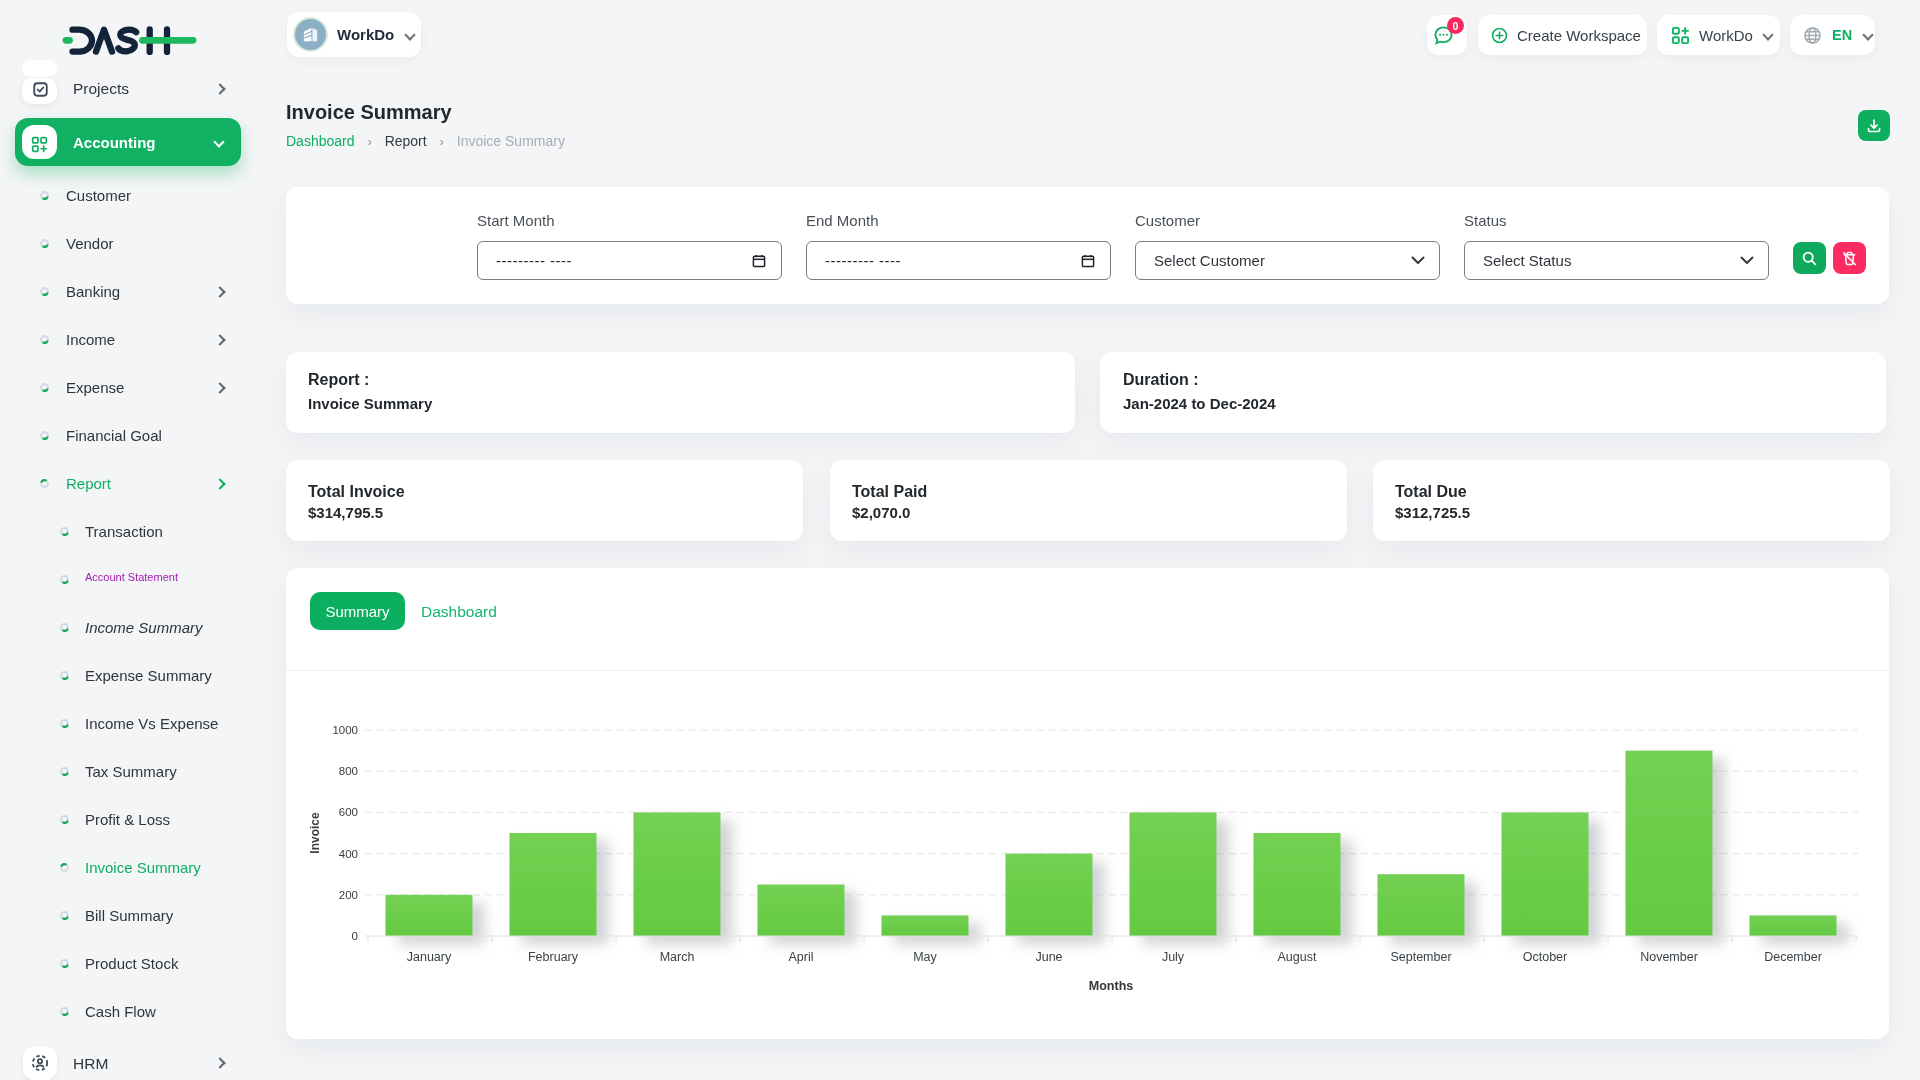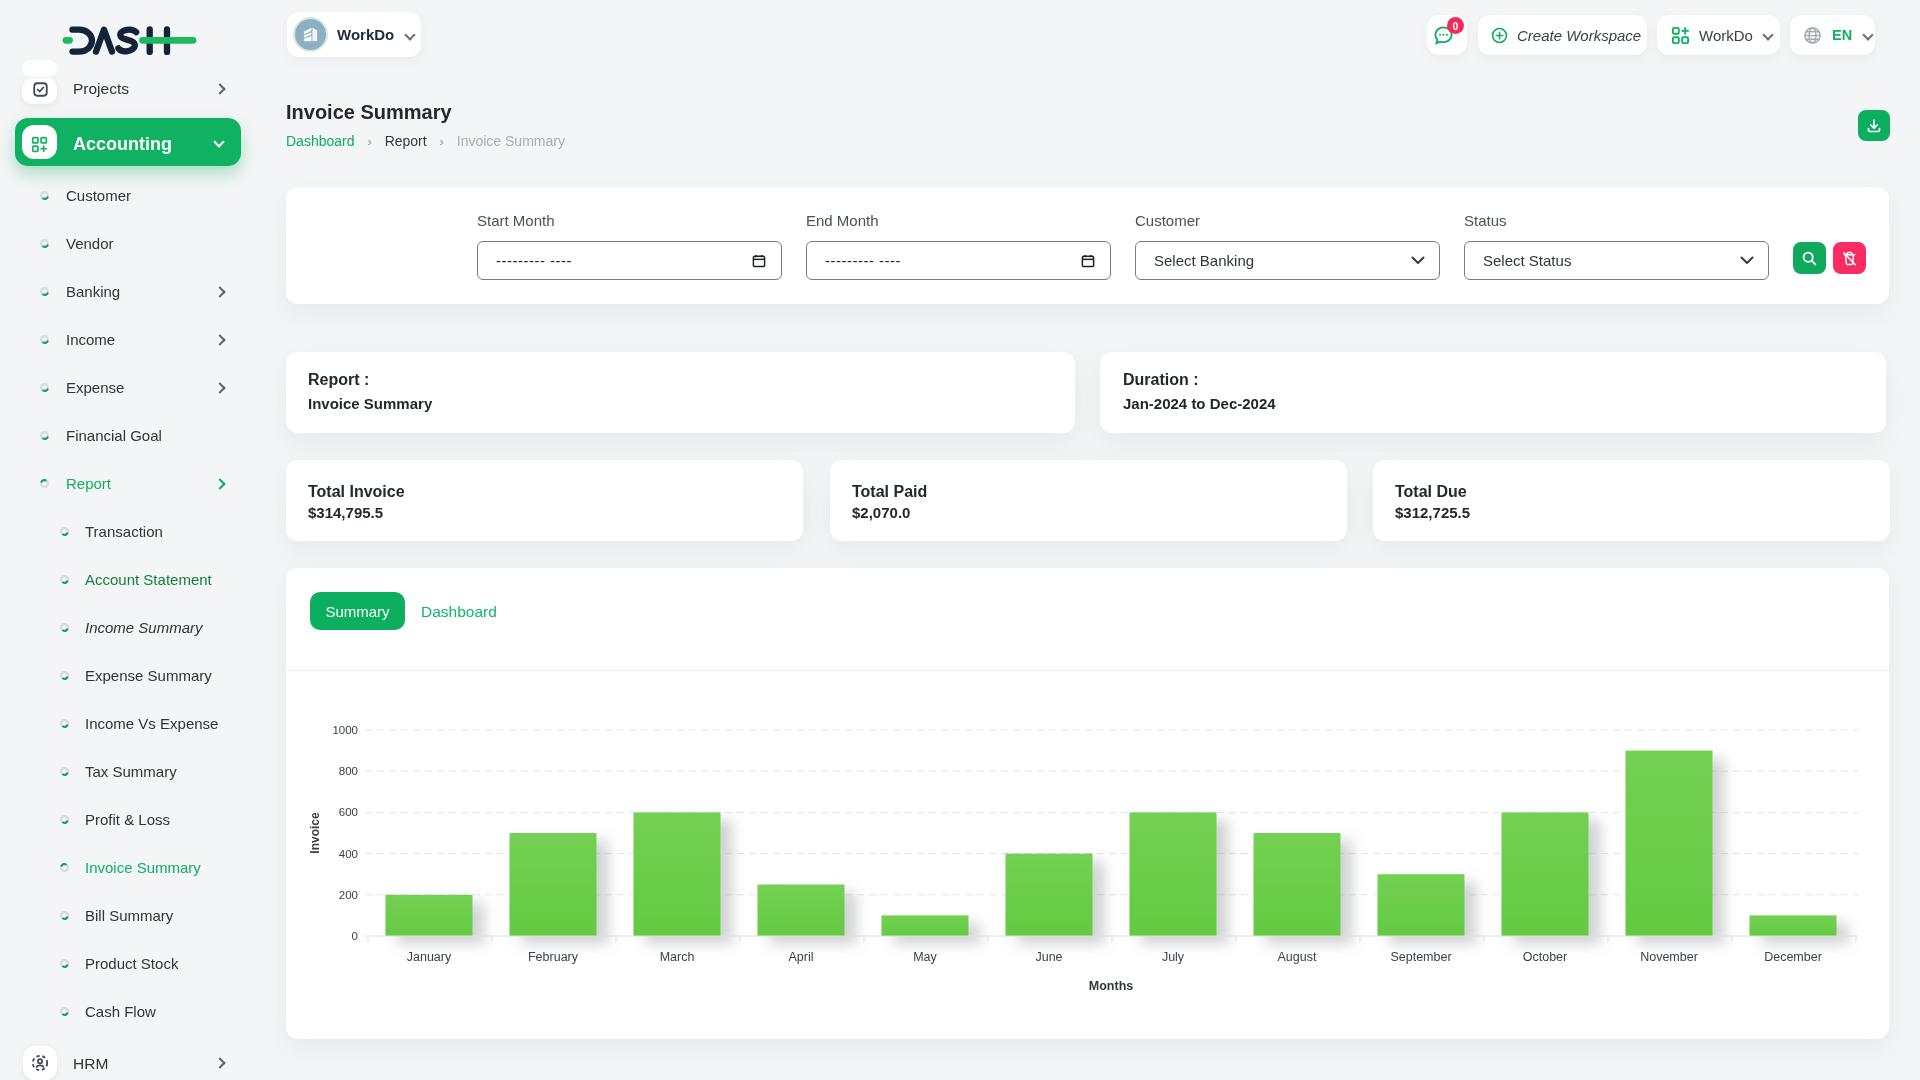--- a/index.html
+++ b/index.html
@@ -59,21 +59,21 @@
     <g fill="none" stroke="#10b163" stroke-width="2">
       <rect x="2" y="2" width="6.2" height="6.2" rx="1.2"></rect>
       <rect x="11.8" y="2" width="6.2" height="6.2" rx="1.2"></rect>
       <rect x="2" y="11.8" width="6.2" height="6.2" rx="1.2"></rect>
     </g>
     <g stroke="#10b163" stroke-width="2" stroke-linecap="round">
       <path d="M14.9 12 V18"></path>
         <path d="M11.9 15 H17.9"></path>
     </g>
   </svg>
-  <div class="abs" style="left:73px;top:134px;font-size:18px;font-weight:bold;color:#fff;">Accounting</div>
+  <div class="abs" style="left:73px;top:134px;font-size:15px;font-weight:bold;color:#fff;">Accounting</div>
   <span class="chev-d abs" style="left:215px;top:138px;"></span>
 
   <svg class="abs" style="left:39.5px;top:191.0px" width="9" height="9" viewBox="0 0 9 9">
       <use href="#ringicon"></use>
     </svg>
   <div class="abs" style="left:66px;top:187.0px;font-size:15px;color:#2f353b;">Customer</div>
   <svg class="abs" style="left:39.5px;top:239.0px" width="9" height="9" viewBox="0 0 9 9">
       <use href="#ringicon"></use>
     </svg>
   <div class="abs" style="left:66px;top:235.0px;font-size:15px;color:#2f353b;">Vendor</div>
@@ -101,21 +101,21 @@
     </svg>
   <div class="abs" style="left:66px;top:475.0px;font-size:15px;color:#0fae61;">Report</div>
   <span class="chev-r abs" style="left:216px;top:479.5px;border-color:#0fae61;"></span>
   <svg class="abs" style="left:59.5px;top:527.0px" width="9" height="9" viewBox="0 0 9 9">
       <use href="#ringicon"></use>
     </svg>
   <div class="abs" style="left:85px;top:523.0px;font-size:15px;color:#2f353b;">Transaction</div>
   <svg class="abs" style="left:59.5px;top:575.0px" width="9" height="9" viewBox="0 0 9 9">
       <use href="#ringicon"></use>
     </svg>
-  <div class="abs" style="left:85px;top:571.0px;font-size:15px;color:#15803d;">Account Statement</div>
+  <div class="abs" style="left:85px;top:571.0px;font-size:11px;color:#a21caf;">Account Statement</div>
   <svg class="abs" style="left:59.5px;top:623.0px" width="9" height="9" viewBox="0 0 9 9">
       <use href="#ringicon"></use>
     </svg>
   <div class="abs" style="left:85px;top:619.0px;font-size:15px;color:#2f353b;font-style:italic;">Income Summary</div>
   <svg class="abs" style="left:59.5px;top:671.0px" width="9" height="9" viewBox="0 0 9 9">
       <use href="#ringicon"></use>
     </svg>
   <div class="abs" style="left:85px;top:667.0px;font-size:15px;color:#2f353b;">Expense Summary</div>
   <svg class="abs" style="left:59.5px;top:719.0px" width="9" height="9" viewBox="0 0 9 9">
       <use href="#ringicon"></use>
@@ -183,21 +183,21 @@
       </g>
   </svg>
 </div>
 <div class="abs" style="left:1447px;top:17px;width:17px;height:17px;border-radius:50%;background:#f8285a;color:#fff;font-size:10.5px;font-weight:bold;display:flex;align-items:center;justify-content:center;">0</div>
 
 <div class="pillbtn" style="left:1478px;top:15px;width:169px;height:40px;">
   <svg style="margin-left:13px" width="17" height="17" viewBox="0 0 20 20">
     <circle cx="10" cy="10" r="8.2" fill="none" stroke="#12ab62" stroke-width="1.9"></circle>
     <path d="M10 6.2 V13.8 M6.2 10 H13.8" stroke="#12ab62" stroke-width="1.9" stroke-linecap="round"></path>
   </svg>
-  <div style="margin-left:9px;font-size:15px;color:#394149;font-style:italic;">Create Workspace</div>
+  <div style="margin-left:9px;font-size:15px;color:#394149;">Create Workspace</div>
 </div>
 
 <div class="pillbtn" style="left:1657px;top:15px;width:123px;height:40px;">
   <svg style="margin-left:14px" width="19" height="19" viewBox="0 0 20 20">
     <g fill="none" stroke="#10b163" stroke-width="2">
       <rect x="2" y="2" width="6.2" height="6.2" rx="1.2"></rect>
       <rect x="2" y="11.8" width="6.2" height="6.2" rx="1.2"></rect>
       <rect x="11.8" y="11.8" width="6.2" height="6.2" rx="1.2"></rect>
     </g>
     <g stroke="#10b163" stroke-width="2" stroke-linecap="round">
@@ -256,21 +256,21 @@
 </div>
 <div class="abs" style="left:806px;top:241px;width:305px;height:39px;border:1px solid #767d84;border-radius:6px;background:#fff;display:flex;align-items:center;">
   <span style="margin-left:18px;font-size:15px;color:#23282d;letter-spacing:0.5px;">--------- ----</span>
   <svg style="margin-left:auto;margin-right:15px" width="14" height="14" viewBox="0 0 16 16">
     <rect x="1.6" y="2.6" width="12.8" height="11.8" rx="1.4" fill="none" stroke="#1d2228" stroke-width="1.7"></rect>
     <path d="M1.6 6.1 H14.4" stroke="#1d2228" stroke-width="1.7"></path>
     <path d="M4.8 1.2 V3.6 M11.2 1.2 V3.6" stroke="#1d2228" stroke-width="1.7"></path>
   </svg>
 </div>
 <div class="abs" style="left:1135px;top:241px;width:305px;height:39px;border:1px solid #767d84;border-radius:6px;background:#fff;display:flex;align-items:center;">
-  <span style="margin-left:18px;font-size:15px;color:#2f353b;">Select Banking</span>
+  <span style="margin-left:18px;font-size:15px;color:#2f353b;">Select Customer</span>
   <svg style="margin-left:auto;margin-right:14px" width="14" height="9" viewBox="0 0 14 9">
     <path d="M1.5 1.5 L7 7 L12.5 1.5" fill="none" stroke="#343a40" stroke-width="2" stroke-linecap="round" stroke-linejoin="round"></path>
   </svg>
 </div>
 <div class="abs" style="left:1464px;top:241px;width:305px;height:39px;border:1px solid #767d84;border-radius:6px;background:#fff;display:flex;align-items:center;">
   <span style="margin-left:18px;font-size:15px;color:#2f353b;">Select Status</span>
   <svg style="margin-left:auto;margin-right:14px" width="14" height="9" viewBox="0 0 14 9">
     <path d="M1.5 1.5 L7 7 L12.5 1.5" fill="none" stroke="#343a40" stroke-width="2" stroke-linecap="round" stroke-linejoin="round"></path>
   </svg>
 </div>

